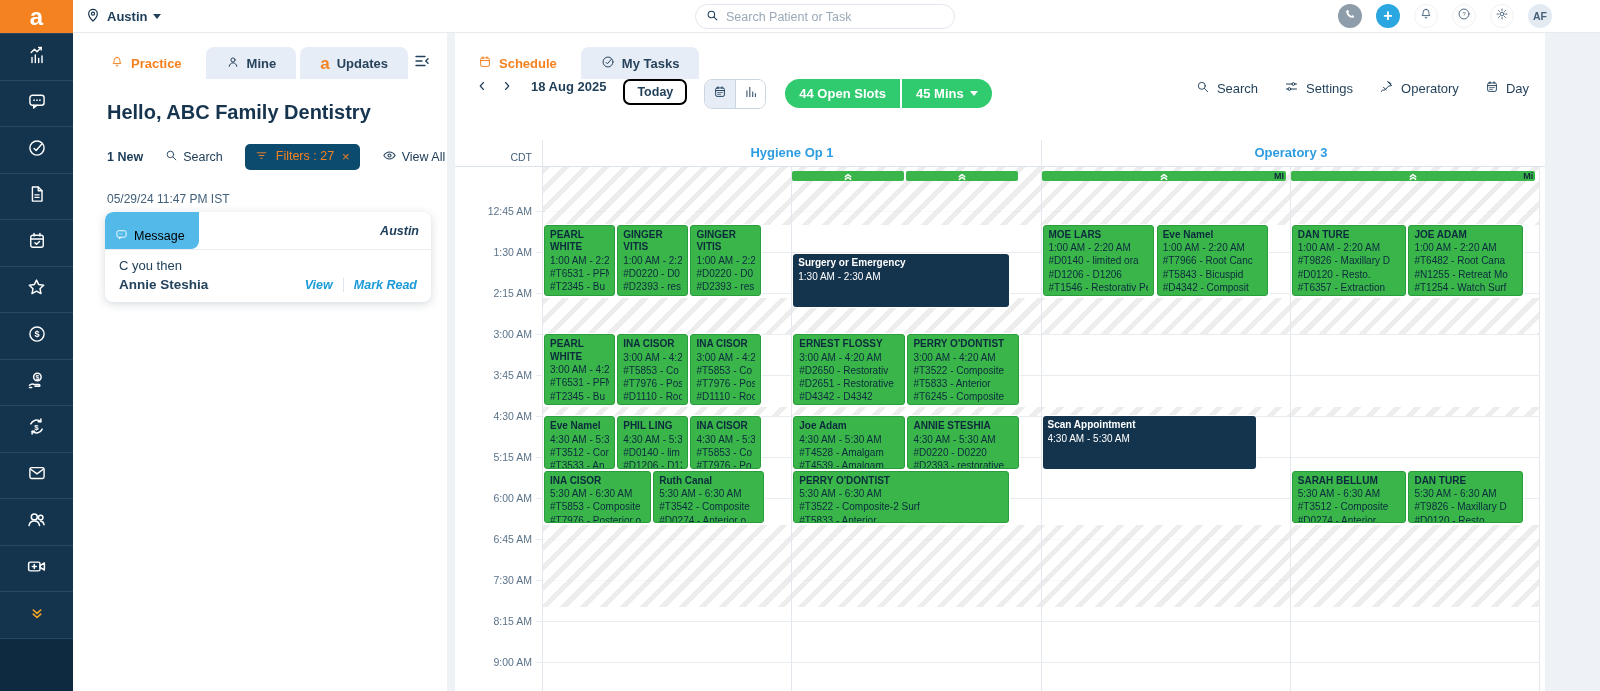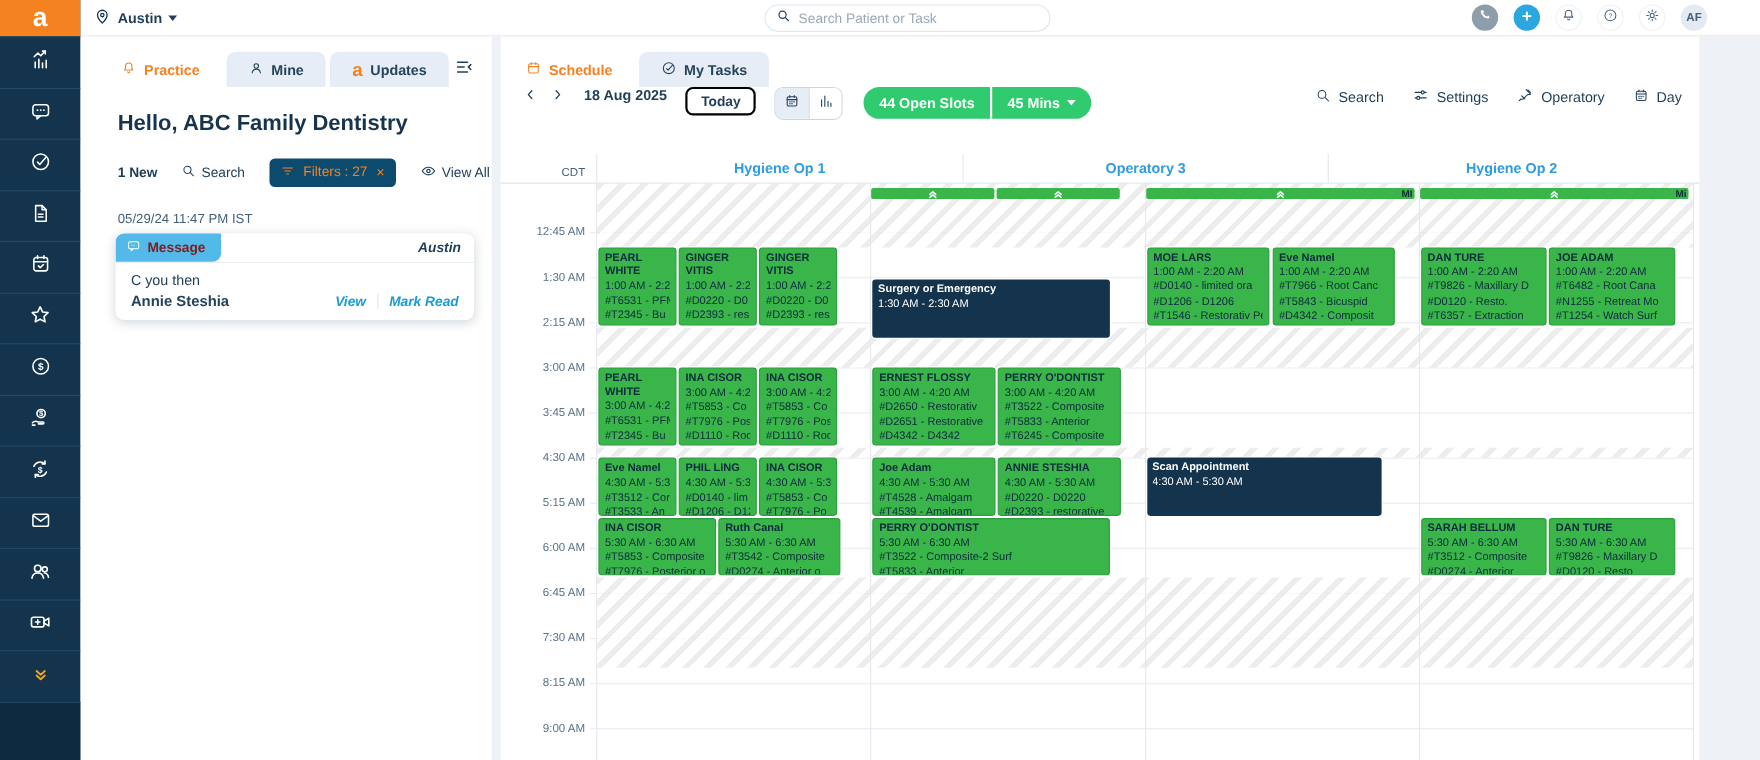--- a/index.html
+++ b/index.html
@@ -46,21 +46,21 @@
   .greeting { font-size:20px; font-weight:bold; color:#16344e; margin:22px 0 0 34px; }
   .filterrow { display:flex; align-items:center; margin:20px 0 0 34px; gap:22px; font-size:12.5px; }
   .fr-item { display:flex; align-items:center; gap:5px; cursor:pointer; color:#22405c; }
   .fr-item svg { stroke:#22405c; fill:none; stroke-width:1.7; stroke-linecap:round; stroke-linejoin:round; }
   .filters-pill { display:flex; align-items:flex-start; gap:8px; background:#0c4a6e; color:#f58220; border-radius:5px; padding:5px 10px; font-size:12.5px; cursor:pointer; }
   .filters-pill svg { stroke:#f58220; fill:none; stroke-width:1.7; stroke-linecap:round; }
   .filters-x { font-size:13px; cursor:pointer; }
   .msg-time { margin:22px 0 6px 34px; font-size:12px; color:#44607a; }
   .msg-card { margin-left:32px; width:326px; background:#fff; border-radius:8px; box-shadow:0 2px 10px rgba(16,42,67,.18); overflow:hidden; }
   .msg-head { display:flex; align-items:center; border-bottom:1px solid #e8edf2; }
-  .msg-badge { background:#53b9e9; color:#7f1d1d; font-weight:bold; font-size:12.5px; padding:5px 14px 5px 10px; border-radius:8px 0 8px 0; display:flex; align-items:center; gap:6px; }
+  .msg-badge { background:#53b9e9; color:#000000; font-weight:normal; font-size:12.5px; padding:16px 14px 5px 10px; border-radius:8px 0 8px 0; display:flex; align-items:center; gap:6px; }
   .msg-badge svg { stroke:#fff; fill:none; stroke-width:1.7; }
   .msg-loc { margin-left:auto; margin-right:12px; font-style:italic; font-weight:bold; font-size:12.5px; color:#1c3d59; }
   .msg-body { padding:8px 14px 10px; font-size:13px; color:#23425c; }
   .msg-foot { display:flex; align-items:center; margin-top:4px; }
   .msg-sender { font-weight:bold; font-size:13.5px; }
   .msg-links { margin-left:auto; display:flex; align-items:center; gap:10px; }
   .msg-link { color:#1a9bd7; font-weight:bold; font-style:italic; font-size:12.5px; cursor:pointer; }
   .msg-sep { width:1px; height:14px; background:#dfe5ec; }
 
   
@@ -419,21 +419,20 @@
     </div>
   </div>
 
   <div class="cal-head">
     <div class="cal-gutter">
         <span class="tz">CDT</span>
       </div>
     <div class="head-cols">
         <div class="col-head">Hygiene Op 1</div>
         <div class="col-head">Operatory 3</div>
-        <div class="col-head">Hygiene Op 2</div>
       </div>
   </div>
 
   <div class="grid">
     <div class="gutter">
         <div class="time-label" style="top: 38px;">12:45 AM</div>
         <div class="time-label" style="top: 79px;">1:30 AM</div>
         <div class="time-label" style="top: 120px;">2:15 AM</div>
         <div class="time-label" style="top: 161px;">3:00 AM</div>
         <div class="time-label" style="top: 202px;">3:45 AM</div>

